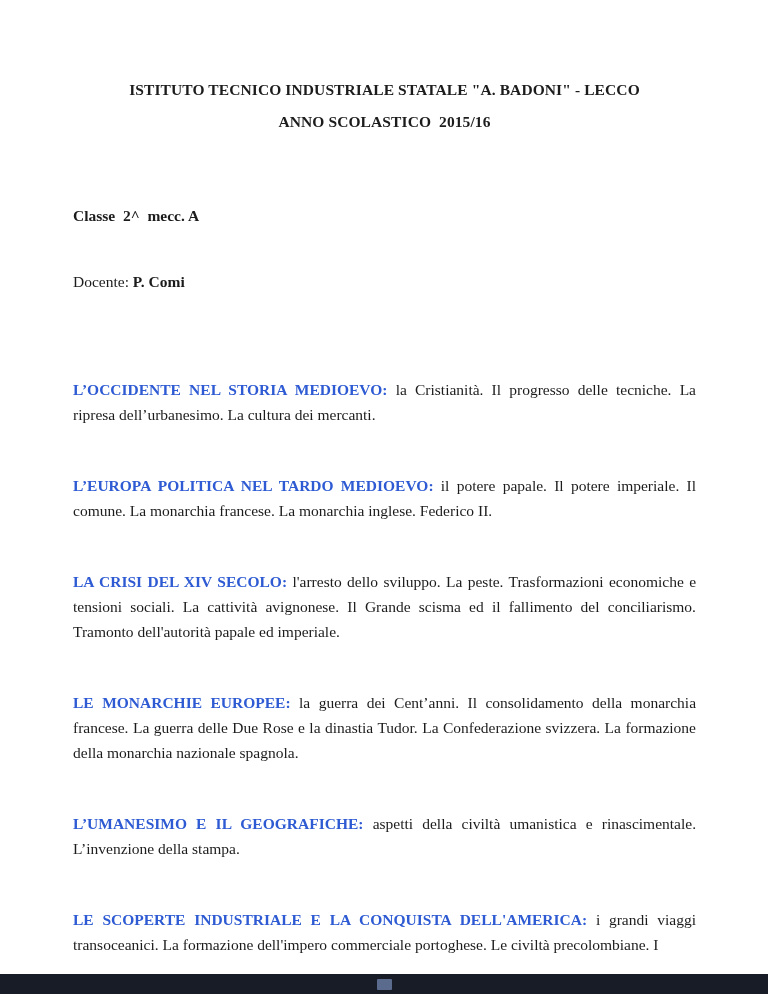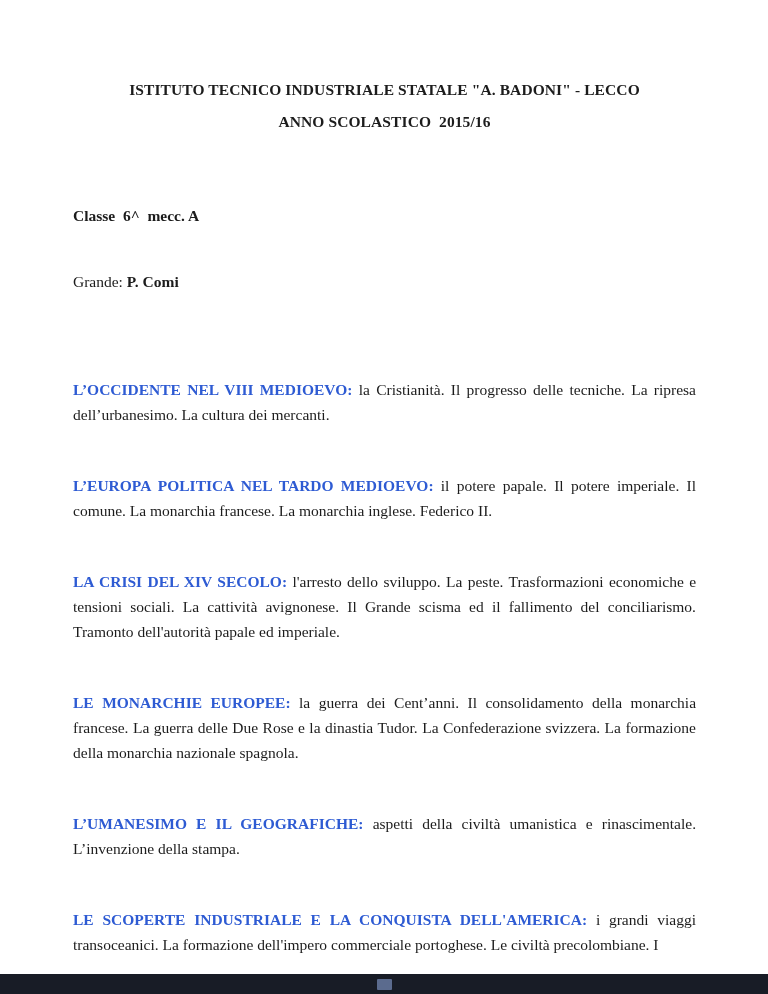--- a/index.html
+++ b/index.html
@@ -62,28 +62,28 @@
 <body>
 
 <div class="content">
 
   <div class="doc-header">
     <div class="hline">ISTITUTO TECNICO INDUSTRIALE STATALE "A. BADONI" - LECCO</div>
     <div class="hline">ANNO SCOLASTICO  2015/16</div>
   </div>
 
   <div class="class-block">
-    <div><span class="bold">Classe  6^  mecc. A</span></div>
-    <div><span>Grande: </span><span class="bold">P. Comi</span></div>
+    <div><span class="bold">Classe  2^  mecc. A</span></div>
+    <div><span>Docente: </span><span class="bold">P. Comi</span></div>
   </div>
 
   <div class="sections">
 
     <p class="section">
-      <span class="sec-title">L’OCCIDENTE NEL VIII MEDIOEVO:</span>
+      <span class="sec-title">L’OCCIDENTE NEL STORIA MEDIOEVO:</span>
       <span>la Cristianità. Il progresso delle tecniche. La ripresa dell’urbanesimo. La cultura dei mercanti.</span>
     </p>
 
     <p class="section">
       <span class="sec-title">L’EUROPA POLITICA NEL TARDO MEDIOEVO:</span>
       <span>il potere papale. Il potere imperiale. Il comune. La monarchia francese. La monarchia inglese. Federico II.</span>
     </p>
 
     <p class="section">
       <span class="sec-title">LA CRISI DEL XIV SECOLO:</span>

